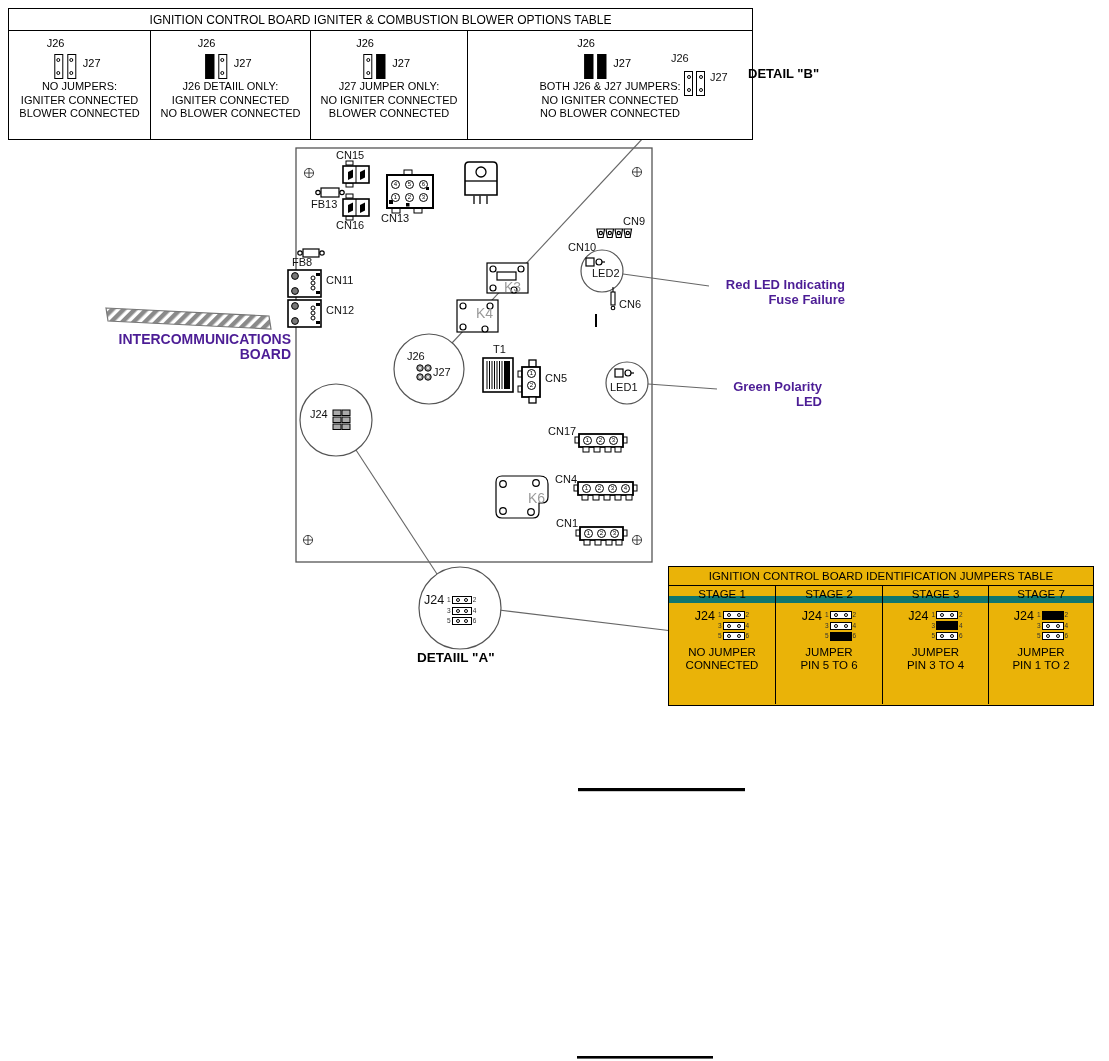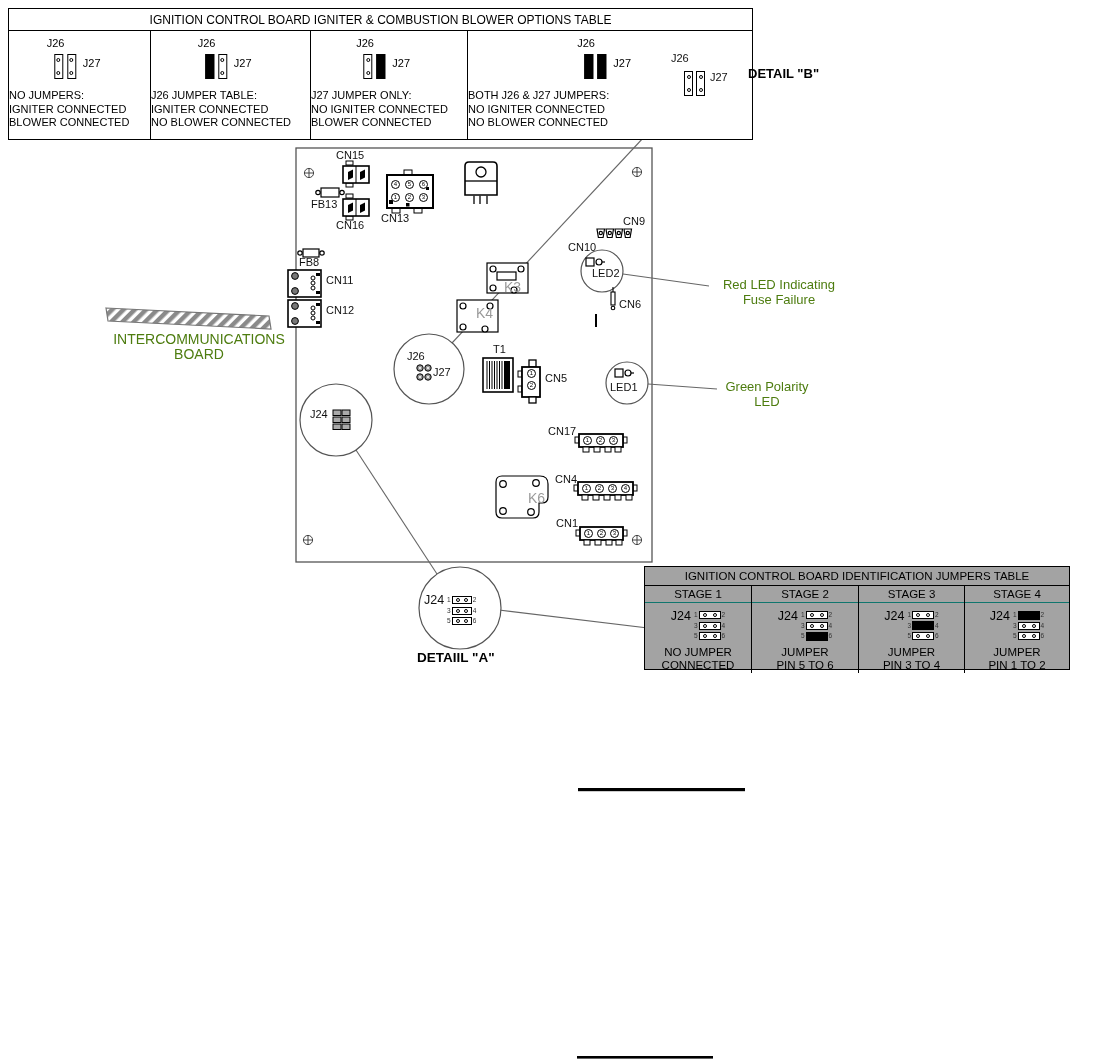--- a/index.html
+++ b/index.html
@@ -4,21 +4,21 @@
 <style>
   html,body{margin:0;padding:0;background:#fff}
   .canvas{position:relative;width:1109px;height:1061px;background:#fff;overflow:hidden;
           font-family:"Liberation Sans",sans-serif;color:#000}
   .art{position:absolute;left:0;top:0}
 
   
   .lbl{position:absolute;font:11px/12px "Liberation Sans",sans-serif;color:#111;white-space:nowrap}
   .g{font-size:14px;color:#9a9a9a}
   .ann{position:absolute;font-weight:bold;font-size:13px;line-height:15px;color:#000;white-space:nowrap}
-  .annc{position:absolute;font-weight:normal;font-size:13px;line-height:15px;color:#4d7c0f;text-align:center}
+  .annc{position:absolute;font-weight:bold;font-size:13px;line-height:15px;color:#4c1d95;text-align:right}
   .cablefont{font-size:14px}
 
   
   .pin{position:absolute;box-sizing:border-box;width:9px;height:9px;border:1px solid #000;border-radius:50%;
        font:6px/7.5px "Liberation Sans",sans-serif;text-align:center;background:#fff;color:#000}
 
   
   .tjumper{display:inline-block;position:relative;width:9px;height:25px;border:1.6px solid #000;
            background:#fff;box-sizing:border-box}
   .tjumper::before,.tjumper::after{content:"";position:absolute;left:50%;width:4px;height:4px;margin-left:-2px;
@@ -43,30 +43,30 @@
   
   .opt-table{position:absolute;left:8px;top:8px;width:745px;height:132px;border:1.5px solid #000;
              background:#fff;box-sizing:border-box}
   .opt-title{height:22px;border-bottom:1.5px solid #000;text-align:center;font:12px/22px "Liberation Sans",sans-serif;box-sizing:border-box}
   .opt-cols{display:grid;grid-template-columns:142px 160px 157px 1fr;height:calc(100% - 22px)}
   .opt-cell{position:relative;border-right:1.5px solid #000;box-sizing:border-box}
   .opt-cell:last-child{border-right:none}
   .oj26{position:absolute;top:6px;width:100%;text-align:center;transform:translateX(-24px);font:11px/12px "Liberation Sans",sans-serif}
   .jgroup{position:absolute;top:23px;left:50%;transform:translateX(-55%);display:flex;gap:4px;align-items:flex-start}
   .oj27{font:11px/12px "Liberation Sans",sans-serif;margin-left:3px;margin-top:3px}
-  .cap{position:absolute;bottom:10px;width:100%;text-align:left;font:11px/13.2px "Liberation Sans",sans-serif}
+  .cap{position:absolute;bottom:19px;width:100%;text-align:center;font:11px/13.2px "Liberation Sans",sans-serif}
 
   
-  .st-table{position:absolute;left:644px;top:566px;width:426px;height:104px;border:1.5px solid #000;
-            background:#a3a3a3;box-sizing:border-box}
+  .st-table{position:absolute;left:668px;top:566px;width:426px;height:140px;border:1.5px solid #000;
+            background:#eab308;box-sizing:border-box}
   .st-title{height:19px;border-bottom:1px solid #000;text-align:center;font:11.5px/19px "Liberation Sans",sans-serif;box-sizing:border-box}
   .st-grid{display:grid;grid-template-columns:107px 107px 106px 1fr;height:calc(100% - 20px)}
   .st-col{border-right:1px solid #000;box-sizing:border-box}
   .st-col:last-child{border-right:none}
-  .st-head{height:17px;border-bottom:1px solid #0f766e;text-align:center;font:11.5px/17px "Liberation Sans",sans-serif;box-sizing:border-box}
+  .st-head{height:17px;border-bottom:7px solid #0f766e;text-align:center;font:11.5px/17px "Liberation Sans",sans-serif;box-sizing:border-box}
   .st-body{position:relative;text-align:center}
   .j24diag{display:flex;justify-content:center;align-items:flex-start;gap:3px;margin-top:7px}
   .j24lbl{font:12.5px/12px "Liberation Sans",sans-serif}
   .st-cap{margin-top:4px;font:11.5px/13.5px "Liberation Sans",sans-serif}
 </style>
 </head>
 <body>
 
 <div class="canvas">
 
@@ -336,21 +336,21 @@
         </div>
       </div>
       <div class="opt-cell">
         <span class="oj26">J26</span>
         <div class="jgroup">
           <span class="tjumper" data-state="filled"></span>
           <span class="tjumper" data-state="open"></span>
           <span class="oj27">J27</span>
         </div>
         <div class="cap">
-          <div>J26 JUMPER TABLE:</div>
+          <div>J26 DETAIIL ONLY:</div>
           <div>IGNITER CONNECTED</div>
           <div>NO BLOWER CONNECTED</div>
         </div>
       </div>
       <div class="opt-cell">
         <span class="oj26">J26</span>
         <div class="jgroup">
           <span class="tjumper" data-state="open"></span>
           <span class="tjumper" data-state="filled"></span>
           <span class="oj27">J27</span>
@@ -384,21 +384,21 @@
   <span class="ann" style="left:748px;top:66px">DETAIL "B"</span>
 
   <span class="lbl" style="left:336px;top:149px">CN15</span>
   <span class="lbl" style="left:311px;top:198px">FB13</span>
   <span class="lbl" style="left:336px;top:219px">CN16</span>
   <span class="lbl" style="left:381px;top:212px">CN13</span>
   <span class="lbl" style="left:623px;top:215px">CN9</span>
   <span class="lbl" style="left:568px;top:241px">CN10</span>
   <span class="lbl" style="left:592px;top:267px">LED2</span>
   <span class="lbl" style="left:619px;top:298px">CN6</span>
-  <span class="lbl" style="left:299px;top:256px">FB8</span>
+  <span class="lbl" style="left:292px;top:256px">FB8</span>
   <span class="lbl" style="left:326px;top:274px">CN11</span>
   <span class="lbl" style="left:326px;top:304px">CN12</span>
   <span class="lbl g" style="left:504px;top:281px">K3</span>
   <span class="lbl g" style="left:476px;top:307px">K4</span>
   <span class="lbl" style="left:407px;top:350px">J26</span>
   <span class="lbl" style="left:433px;top:366px">J27</span>
   <span class="lbl" style="left:493px;top:343px">T1</span>
   <span class="lbl" style="left:545px;top:372px">CN5</span>
   <span class="lbl" style="left:610px;top:381px">LED1</span>
   <span class="lbl" style="left:548px;top:425px">CN17</span>
@@ -541,21 +541,21 @@
             </div>
           </div>
           <div class="st-cap">
             <div>JUMPER</div>
             <div>PIN 3 TO 4</div>
           </div>
         </div>
       </div>
 
       <div class="st-col">
-        <div class="st-head">STAGE 4</div>
+        <div class="st-head">STAGE 7</div>
         <div class="st-body">
           <div class="j24diag">
             <span class="j24lbl">J24</span>
             <div class="jrows">
               <div class="jrowline">
                   <span class="n">1</span>
                   <span class="jrow" data-state="filled"></span>
                   <span class="n">2</span>
                 </div>
               <div class="jrowline">

